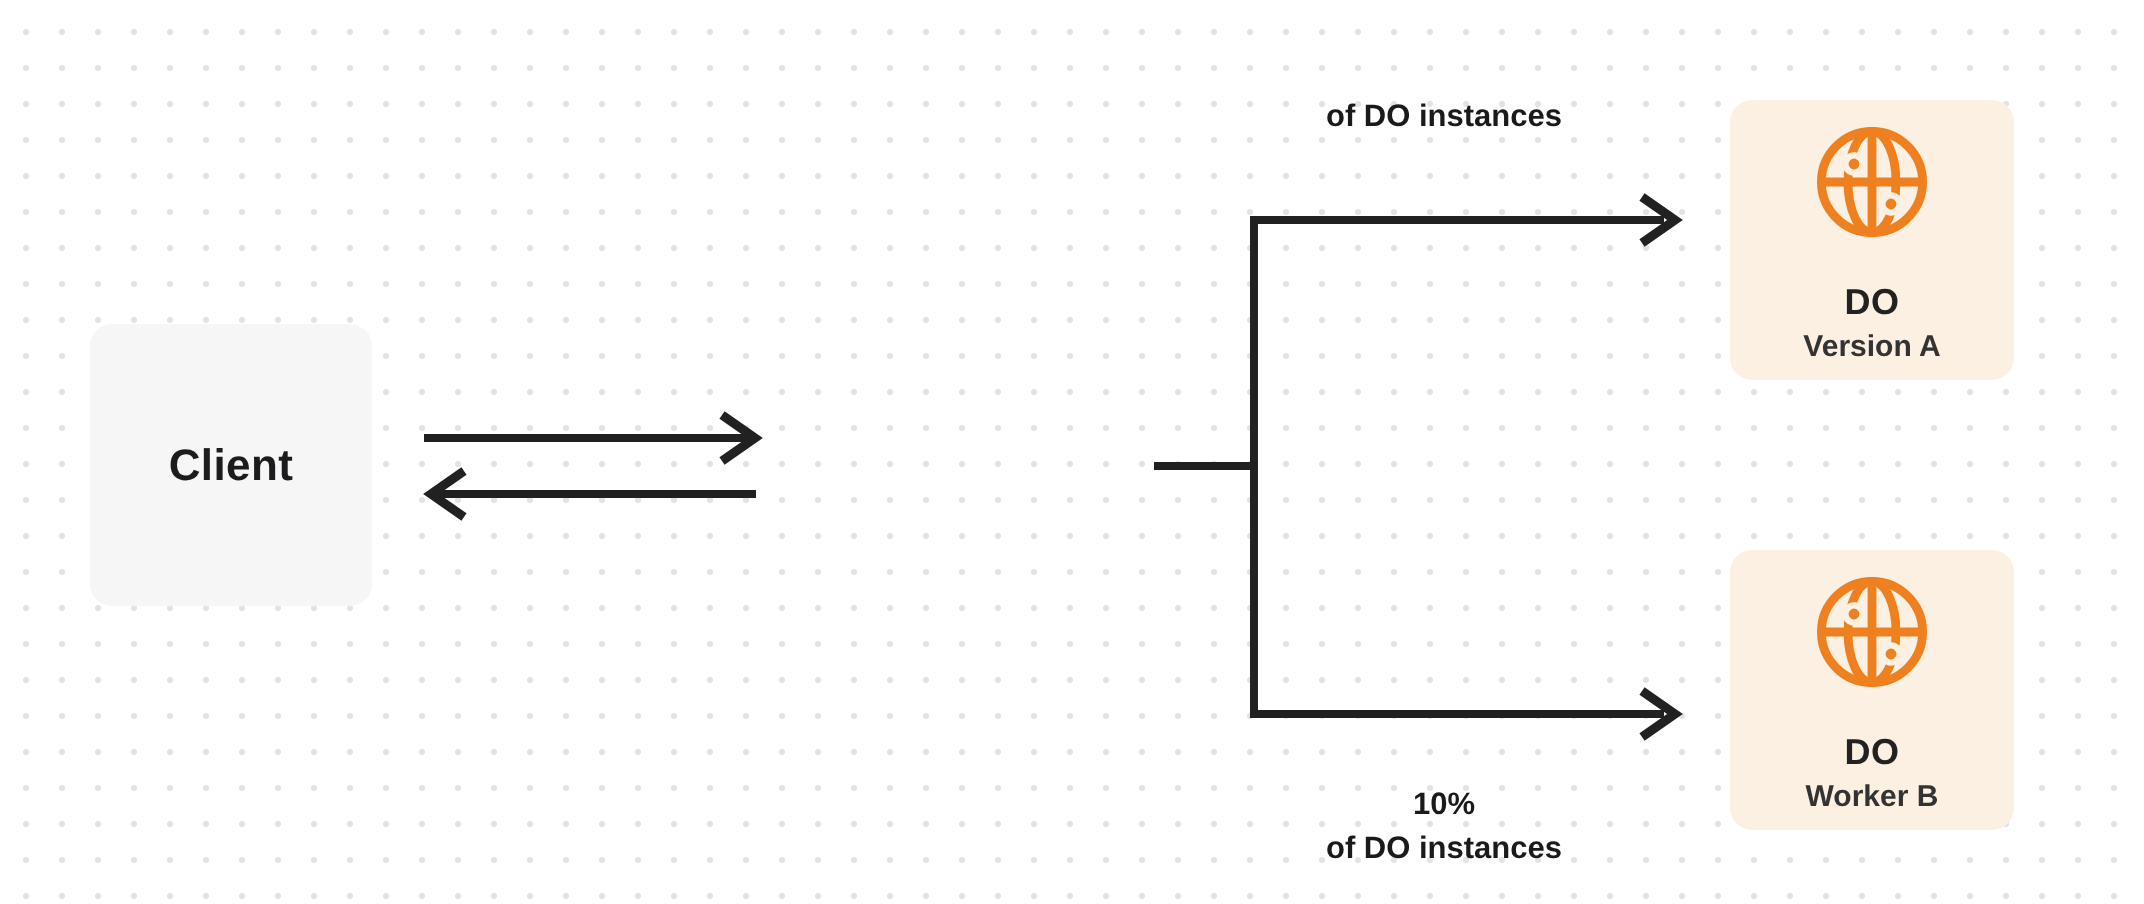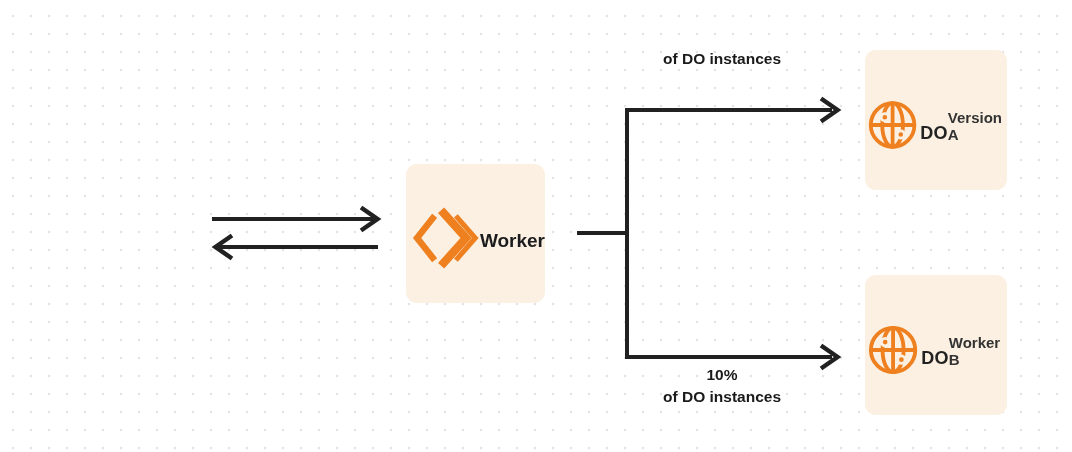--- a/index.html
+++ b/index.html
@@ -29,21 +29,21 @@
     stroke-width: 4;
     stroke-linecap: butt;
     stroke-linejoin: miter;
   }
   .connector-layer path.head { stroke-width: 4.5; }
 
   .node {
     position: absolute;
     border-radius: 11px;
     display: flex;
-    flex-direction: row;
+    flex-direction: column;
     align-items: center;
     box-sizing: border-box;
   }
   .node-gray  { background: #f6f6f7; }
   .node-cream { background: #fbf0e1; }
 
   .client-node {
     left: 45px; top: 162px;
     width: 141px; height: 141px;
     justify-content: center;
@@ -90,21 +90,21 @@
   .edge-label {
     position: absolute;
     width: 200px;
     text-align: center;
     font-size: 15.5px;
     font-weight: 700;
     color: #1a1a1a;
     line-height: 21.5px;
   }
   .edge-label-a { left: 622px; top: 48px; }
-  .edge-label-b { left: 622px; top: 364px; }
+  .edge-label-b { left: 622px; top: 392px; }
 
   .icon-box { display: block; }
 </style>
 </head>
 <body>
 
 <div class="canvas">
 
   <svg class="connector-layer" viewBox="0 0 1072 452">
     <g>
@@ -120,31 +120,24 @@
     <g>
       <path d="M 625 110 L 832 110"></path>
       <path class="head" d="M 821 98.5 L 837.5 110 L 821 121.5"></path>
     </g>
     <g>
       <path d="M 625 357 L 832 357"></path>
       <path class="head" d="M 821 345.5 L 837.5 357 L 821 368.5"></path>
     </g>
   </svg>
 
+  <div class="node node-gray client-node">
+    <span class="client-label">Client</span>
+  </div>
 
-  <div class="node node-cream worker-node">
-    <svg class="icon-box" width="80" height="76" viewBox="0 0 80 76">
-      <g fill="none" stroke="#EF8020" stroke-linecap="butt" stroke-linejoin="miter">
-        <path d="M 31 14 L 12 38 L 31 62" stroke-width="7"></path>
-        <path d="M 38 8 L 65 38 L 38 68" stroke-width="9"></path>
-        <path d="M 54 14 L 75 38 L 54 62" stroke-width="5.5"></path>
-      </g>
-    </svg>
-    <span class="worker-label">Worker</span>
-  </div>
 
   <div class="node node-cream do-node do-node-a">
     <svg class="icon-box" width="64" height="64" viewBox="0 0 64 64">
       <g fill="none" stroke="#EF8020" stroke-width="4.4">
         <circle cx="32" cy="32" r="25.3"></circle>
         <ellipse cx="32" cy="32" rx="12" ry="25.3"></ellipse>
         <path d="M 6.7 32 L 57.3 32"></path>
         <path d="M 32 6.7 L 32 57.3"></path>
       </g>
       <circle cx="23" cy="23" r="4.3" fill="#EF8020" stroke="#FBF0E1" stroke-width="3.2"></circle>

